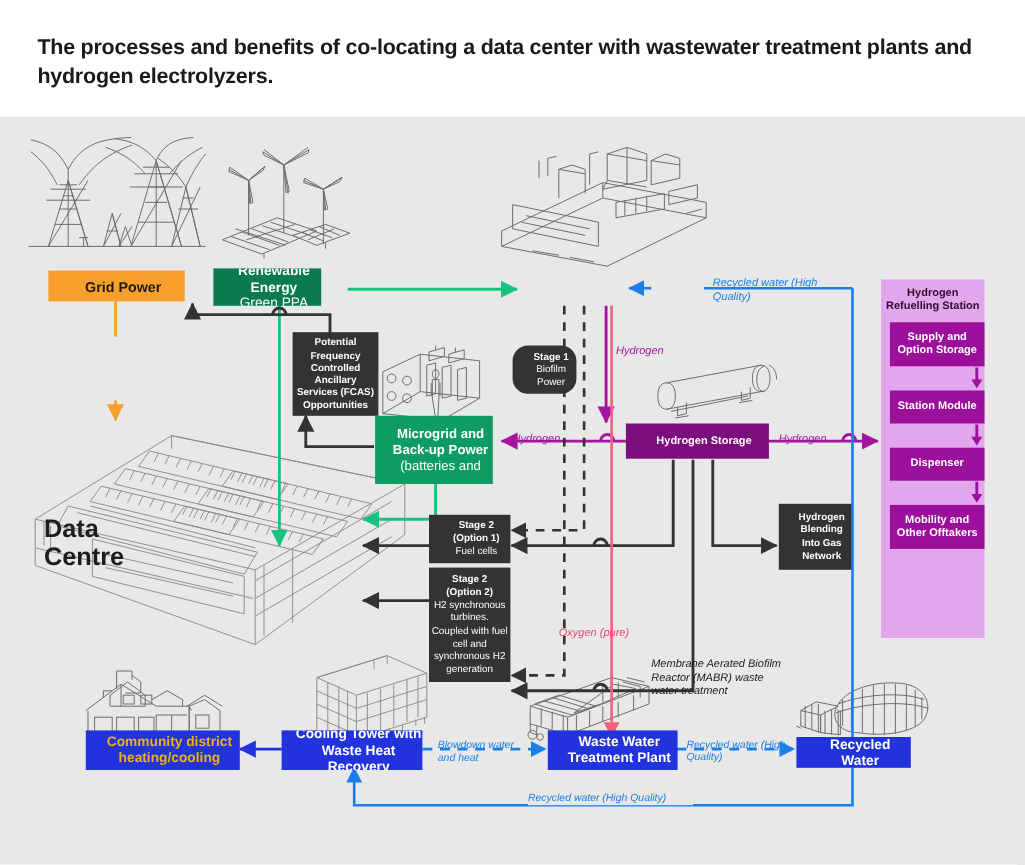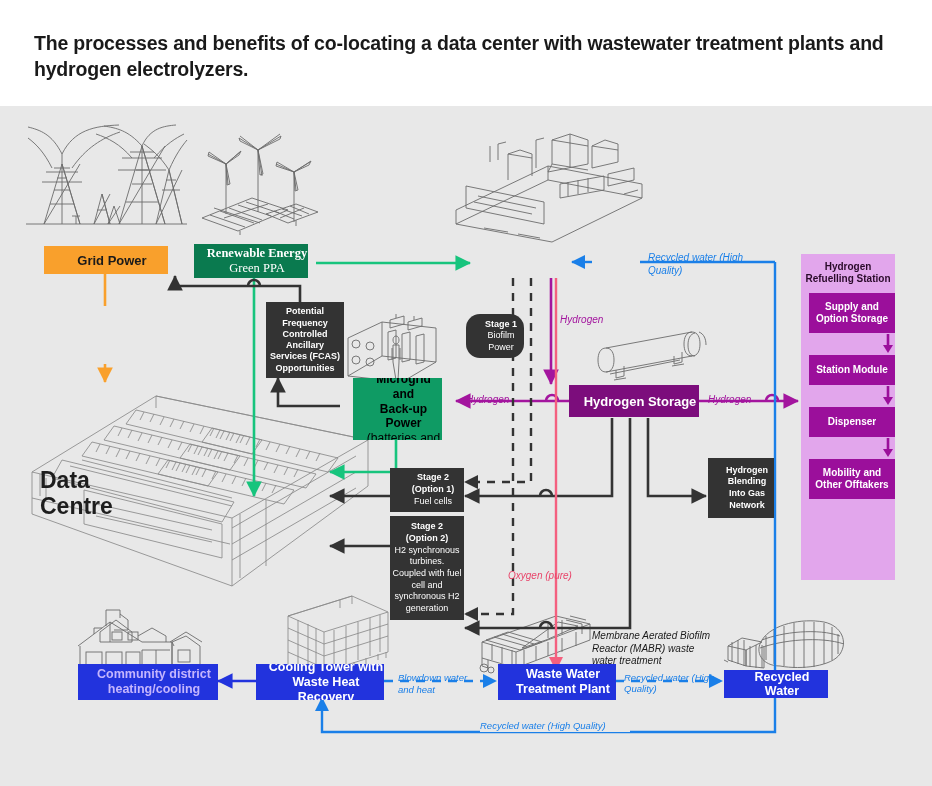--- a/index.html
+++ b/index.html
@@ -355,62 +355,62 @@
 
     <path d="M775 592 L775 626 L322 626 L322 592" stroke="#1a7fe8" stroke-width="2.4" fill="none" marker-end="url(#ahBlue)"></path>
 
     <path d="M256 575 L218 575" stroke="#2233dd" stroke-width="2.6" fill="none" marker-end="url(#ahWB)"></path>
   </svg>
 
   <div class="node" style="left:44px;top:140px;width:124px;height:28px;background:#f9a02c;color:#1a1a1a;font-size:13px;">
     <span class="l1">Grid Power</span>
   </div>
 
-  <div class="node" style="left:194px;top:138px;width:114px;height:34px;background:#0a7a4f;color:#ffffff;font-size:12.5px;line-height:1.18;font-family:Liberation Serif, serif;">
+  <div class="node" style="left:194px;top:138px;width:98px;height:34px;background:#0a7a4f;color:#ffffff;font-size:12.5px;line-height:1.18;">
     <span class="l1">Renewable Energy</span>
     <span class="l2">Green PPA</span>
   </div>
 
 
   <div class="node" style="left:266px;top:196px;width:78px;height:76px;background:#333333;color:#ffffff;font-size:9px;line-height:1.25;padding:2px;">
     <span class="l1">Potential Frequency Controlled Ancillary Services (FCAS) Opportunities</span>
   </div>
 
   <div class="node" style="left:466px;top:208px;width:58px;height:44px;background:#333333;color:#ffffff;font-size:9px;line-height:1.25;border-radius:14px;">
     <span class="l1">Stage 1</span>
     <span class="l2">Biofilm Power</span>
   </div>
 
-  <div class="node" style="left:341px;top:272px;width:89px;height:62px;background:#0f9b64;color:#000000;font-size:12px;line-height:1.22;margin-left:12px;">
+  <div class="node" style="left:341px;top:272px;width:107px;height:62px;background:#0f9b64;color:#ffffff;font-size:12px;line-height:1.22;">
     <span class="l1">Microgrid and</span>
     <span class="l1">Back-up Power</span>
     <span class="l2">(batteries and</span>
   </div>
 
-  <div class="node" style="left:569px;top:279px;width:130px;height:32px;background:#7c0d7c;color:#ffffff;font-size:13px;">
+  <div class="node" style="left:569px;top:279px;width:130px;height:32px;background:#7c0d7c;color:#ffffff;font-size:10px;">
     <span class="l1">Hydrogen Storage</span>
   </div>
 
   <div class="node" style="left:390px;top:362px;width:74px;height:44px;background:#333333;color:#ffffff;font-size:9px;line-height:1.3;">
     <span class="l1">Stage 2</span>
     <span class="l1">(Option 1)</span>
     <span class="l2">Fuel cells</span>
   </div>
 
   <div class="node" style="left:390px;top:410px;width:74px;height:104px;background:#333333;color:#ffffff;font-size:9px;line-height:1.3;padding:2px;">
     <span class="l1">Stage 2</span>
     <span class="l1">(Option 2)</span>
     <span class="l2">H2 synchronous turbines. Coupled with fuel cell and synchronous H2 generation</span>
   </div>
 
   <div class="node" style="left:708px;top:352px;width:66px;height:60px;background:#333333;color:#ffffff;font-size:9px;line-height:1.3;">
     <span class="l1">Hydrogen Blending Into Gas Network</span>
   </div>
 
-  <div class="node" style="left:78px;top:558px;width:140px;height:36px;background:#2233dd;color:#c4b5fd;font-size:12.5px;line-height:1.2;">
+  <div class="node" style="left:78px;top:558px;width:140px;height:36px;background:#2233dd;color:#eab308;font-size:12.5px;line-height:1.2;">
     <span class="l1">Community district</span>
     <span class="l1">heating/cooling</span>
   </div>
 
   <div class="node" style="left:256px;top:558px;width:128px;height:36px;background:#2233dd;color:#ffffff;font-size:12.5px;line-height:1.2;">
     <span class="l1">Cooling Tower with</span>
     <span class="l1">Waste Heat Recovery</span>
   </div>
 
   <div class="node" style="left:498px;top:558px;width:118px;height:36px;background:#2233dd;color:#ffffff;font-size:12.5px;line-height:1.2;">
@@ -459,21 +459,21 @@
   <div class="ann" style="left:648px;top:146px;width:120px;font-size:10px;color:#1a7fe8;">Recycled water (High Quality)</div>
 
   <div class="ann" style="left:560px;top:208px;width:60px;font-size:10px;color:#a3159e;text-align:left;">Hydrogen</div>
 
   <div class="ann" style="left:466px;top:288px;width:60px;font-size:10px;color:#a3159e;">Hydrogen</div>
 
   <div class="ann" style="left:708px;top:288px;width:62px;font-size:10px;color:#a3159e;">Hydrogen</div>
 
   <div class="ann" style="left:508px;top:464px;width:96px;font-size:10px;color:#e8456a;">Oxygen (pure)</div>
 
-  <div class="ann" style="left:592px;top:492px;width:120px;font-size:10px;color:#1a1a1a;margin-top:32px;">Membrane Aerated Biofilm Reactor (MABR) waste water treatment</div>
+  <div class="ann" style="left:592px;top:492px;width:120px;font-size:10px;color:#1a1a1a;">Membrane Aerated Biofilm Reactor (MABR) waste water treatment</div>
 
   <div class="ann" style="left:398px;top:566px;width:84px;font-size:9.5px;color:#1a7fe8;">Blowdown water and heat</div>
 
   <div class="ann" style="left:624px;top:566px;width:92px;font-size:9.5px;color:#1a7fe8;line-height:1.2;">Recycled water (High Quality)</div>
 
   <div class="ann" style="left:480px;top:614px;width:150px;font-size:9.5px;color:#1a7fe8;background:#e8e8e8;">Recycled water (High Quality)</div>
 
 </div>
 
 </body></html>

